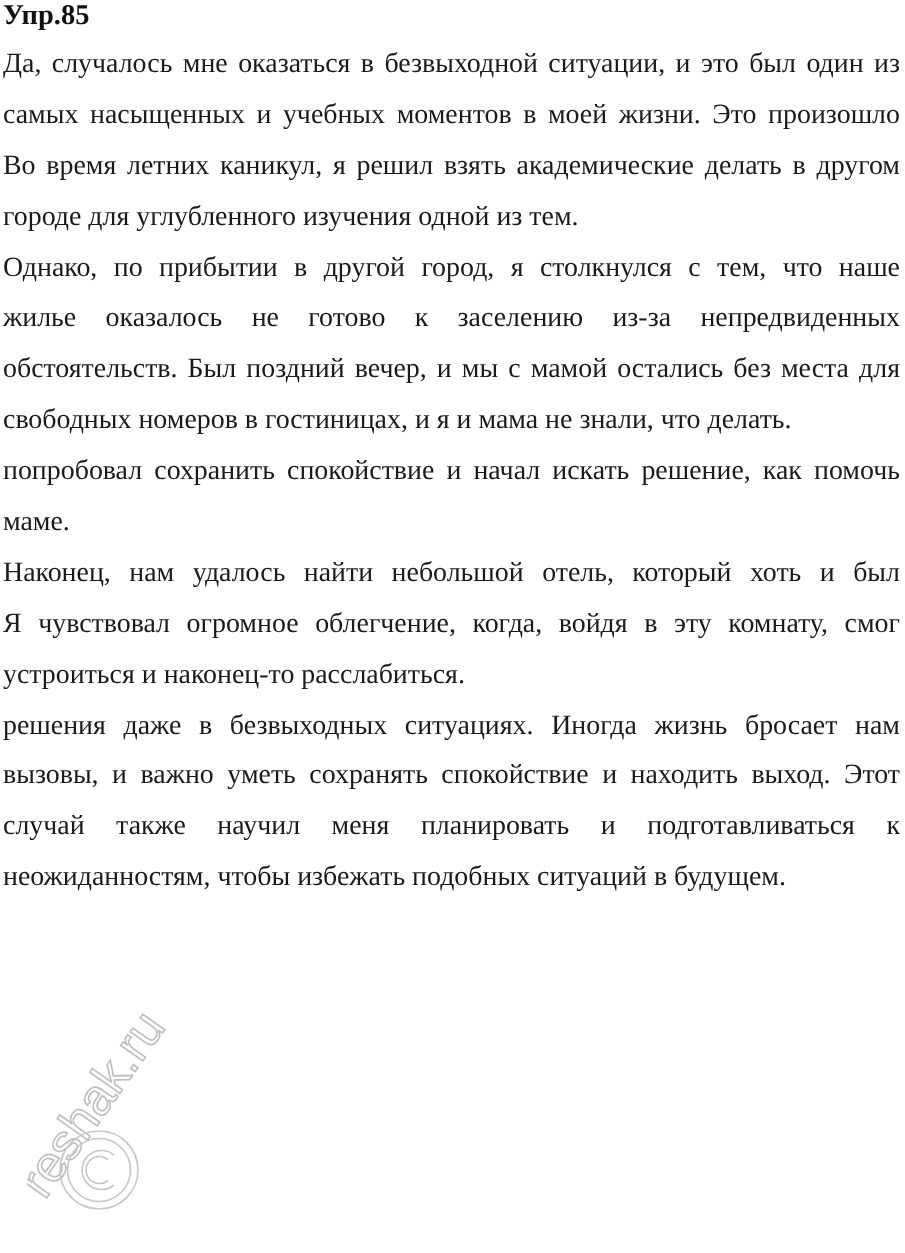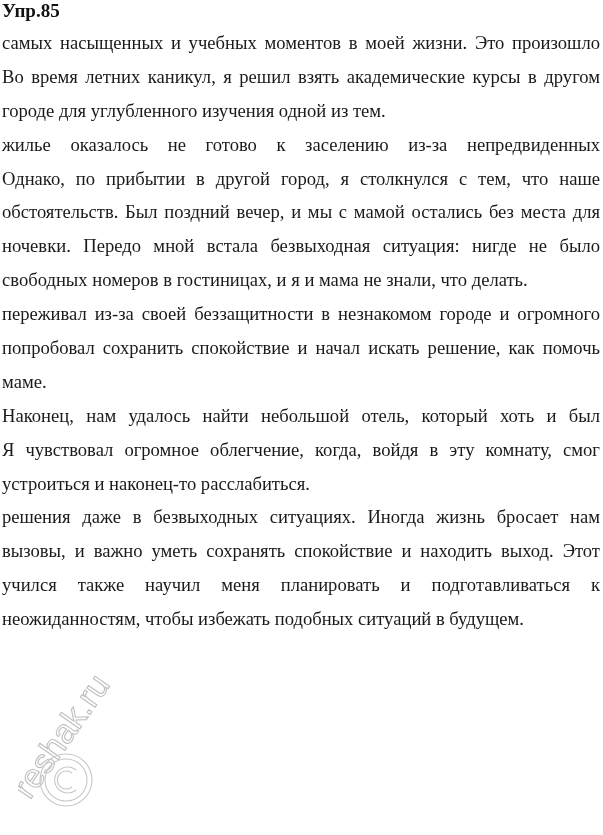--- a/index.html
+++ b/index.html
@@ -57,47 +57,46 @@
       height: 100%;
     }
   </style>
 </head>
 <body>
 
 <div class="title">Упр.85</div>
 
 <div class="content">
   <div>
+    <span class="line">Да, случалось мне оказаться в безвыходной ситуации, и это был один из</span>
     <span class="line">самых насыщенных и учебных моментов в моей жизни. Это произошло</span>
   </div>
   <div>
-    <span class="line">Во время летних каникул, я решил взять академические курсы в другом</span>
+    <span class="line">Во время летних каникул, я решил взять академические делать в другом</span>
     <span class="line last">городе для углубленного изучения одной из тем.</span>
   </div>
   <div>
+    <span class="line">Однако, по прибытии в другой город, я столкнулся с тем, что наше</span>
     <span class="line">жилье оказалось не готово к заселению из-за непредвиденных</span>
-    <span class="line">Однако, по прибытии в другой город, я столкнулся с тем, что наше</span>
     <span class="line">обстоятельств. Был поздний вечер, и мы с мамой остались без места для</span>
-    <span class="line">ночевки. Передо мной встала безвыходная ситуация: нигде не было</span>
     <span class="line last">свободных номеров в гостиницах, и я и мама не знали, что делать.</span>
   </div>
   <div>
-    <span class="line">переживал из-за своей беззащитности в незнакомом городе и огромного</span>
     <span class="line">попробовал сохранить спокойствие и начал искать решение, как помочь</span>
     <span class="line last">маме.</span>
   </div>
   <div>
     <span class="line">Наконец, нам удалось найти небольшой отель, который хоть и был</span>
     <span class="line">Я чувствовал огромное облегчение, когда, войдя в эту комнату, смог</span>
     <span class="line last">устроиться и наконец-то расслабиться.</span>
   </div>
   <div>
     <span class="line">решения даже в безвыходных ситуациях. Иногда жизнь бросает нам</span>
     <span class="line">вызовы, и важно уметь сохранять спокойствие и находить выход. Этот</span>
-    <span class="line">учился также научил меня планировать и подготавливаться к</span>
+    <span class="line">случай также научил меня планировать и подготавливаться к</span>
     <span class="line last">неожиданностям, чтобы избежать подобных ситуаций в будущем.</span>
   </div>
 </div>
 
 <div class="watermark">
   <svg viewBox="0 0 160 160" xmlns="http://www.w3.org/2000/svg">
     <g transform="translate(80,80) rotate(-55)">
       <text x="-8" y="-28" font-family="Liberation Sans, sans-serif" font-size="34" fill="none" stroke="#8a8a8a" stroke-width="1.1" text-anchor="middle">reshak.ru</text>
     </g>
     <circle cx="48" cy="108" r="26" fill="none" stroke="#9a9a9a" stroke-width="1.1"></circle>

